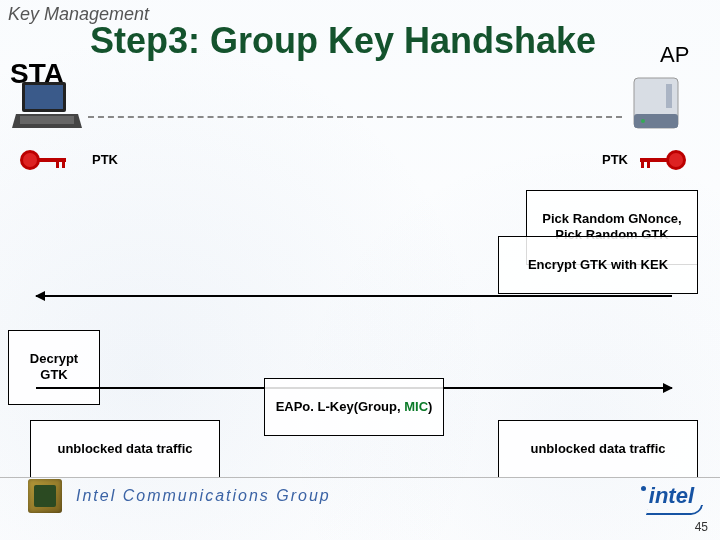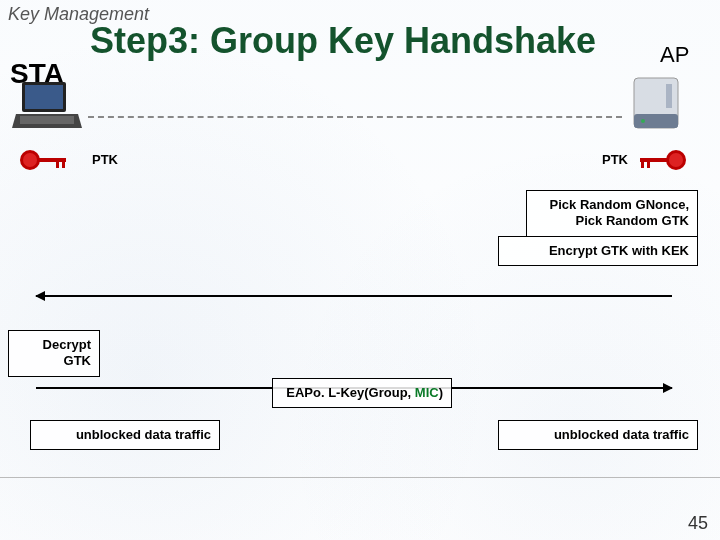--- a/index.html
+++ b/index.html
@@ -43,29 +43,29 @@
     position: absolute; top: 8px; left: 18px; width: 28px; height: 4px; background: #b00;
   }
   .key-body .tooth1 { position: absolute; top: 12px; left: 36px; width: 3px; height: 6px; background:#b00; }
   .key-body .tooth2 { position: absolute; top: 12px; left: 42px; width: 3px; height: 6px; background:#b00; }
   .key-right .key-body { transform: scaleX(-1); }
   .ptk-left  { position: absolute; top: 152px; left: 92px;  font-size: 13px; font-weight: bold; }
   .ptk-right { position: absolute; top: 152px; left: 602px; font-size: 13px; font-weight: bold; }
 
   .box {
     position: absolute; border: 1.5px solid #000; background: rgba(255,255,255,0.85);
-    font-size: 13px; font-weight: bold; text-align: right; padding: 6px 8px;
+    font-size: 13px; font-weight: bold; text-align: center; padding: 20px 8px;
     line-height: 1.25;
   }
   .box.right { right: 22px; }
   .box-gnonce { top: 190px; width: 172px; }
   .box-kek    { top: 236px; width: 200px; }
   .box-eapol1 { top: 278px; left: 182px; width: 340px; }
   .box-decrypt{ top: 330px; left: 8px; width: 92px; }
-  .box-eapol2 { top: 378px; left: 264px; width: 180px; margin-left: 8px; }
+  .box-eapol2 { top: 378px; left: 264px; width: 180px; }
   .box-unblk-l{ top: 420px; left: 30px; width: 190px; }
   .box-unblk-r{ top: 420px; width: 200px; }
 
   .mic-green { color: #0a7a28; }
   .gtk-red   { color: #c00000; }
 
   .arrow-line {
     position: absolute; height: 1.5px; background: #000;
   }
   .arrow-line::before, .arrow-line::after {
@@ -111,21 +111,21 @@
   .footer .intel .dot {
     position: absolute; left: -8px; top: 3px; width: 5px; height: 5px;
     background:#1653a3; border-radius:50%;
   }
   .footer .intel .swoosh {
     position: absolute; left: -2px; right: -8px; bottom: -6px; height: 10px;
     border: 2px solid #1653a3; border-top: none; border-left: none;
     border-radius: 0 0 30px 0; transform: skewX(-12deg);
   }
   .footer-line { position:absolute; left:0; bottom:62px; width:720px; height:1px; background:#bbb; }
-  .slidenum { position:absolute; right:12px; bottom:6px; font-size:18px; color:#333; }
+  .slidenum { position:absolute; right:12px; bottom:6px; font-size:12px; color:#333; }
 </style>
 </head>
 <body>
 
 <div class="bg-texture"></div>
 <div class="slide">
 
   <div class="header-title">Key Management</div>
   <div class="main-title">Step3: Group Key Handshake</div>
 
@@ -178,14 +178,23 @@
 
   <div class="arrow-line arrow-right arr2"></div>
   <div class="box box-eapol2">
     <span>EAPo. L-Key(Group, </span><span class="mic-green">MIC</span><span>)</span>
   </div>
 
   <div class="box box-unblk-l">unblocked data traffic</div>
   <div class="box right box-unblk-r">unblocked data traffic</div>
 
   <div class="footer-line"></div>
+  <div class="footer">
+    <div class="chip"></div>
+    <div class="grouptxt">Intel Communications Group</div>
+    <div class="intel">
+      <span class="dot"></span>
+      <span>intel</span>
+      <span class="swoosh"></span>
+    </div>
+  </div>
   <div class="slidenum">45</div>
 </div>
 
 </body></html>

